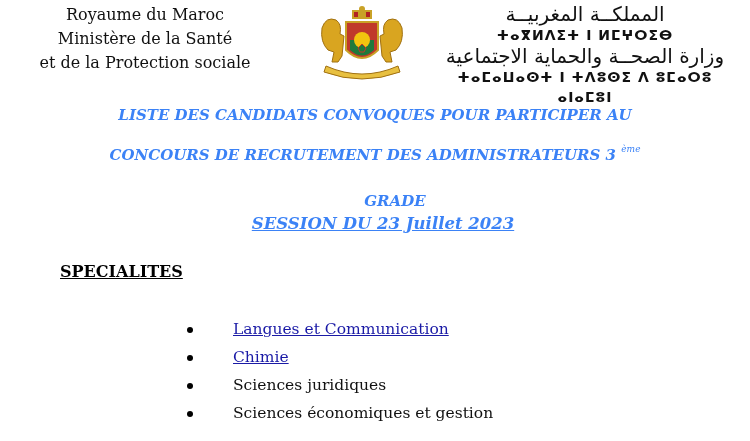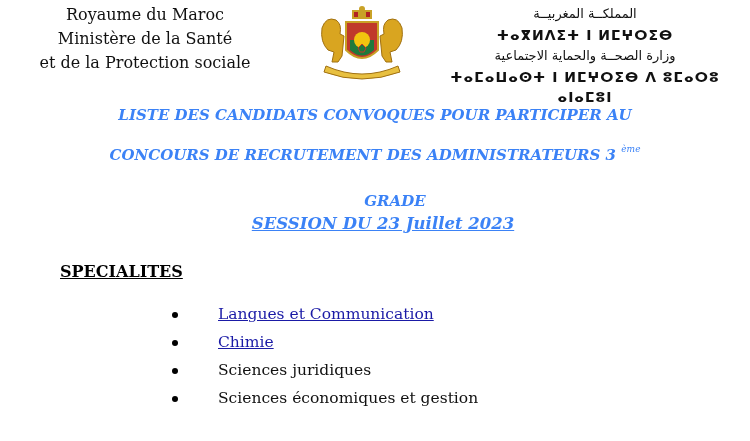--- a/index.html
+++ b/index.html
@@ -3,29 +3,29 @@
   <meta charset="utf-8">
   <style>
     html, body { margin: 0; padding: 0; background: #ffffff; }
     body { width: 750px; height: 441px; position: relative; overflow: hidden; color: #111; }
     .hdr-left { position: absolute; left: 0; top: 3px; width: 290px; text-align: center;
       font-family: "DejaVu Serif", serif; font-size: 16px; line-height: 24px; color: #111; }
     .hdr-left div { white-space: nowrap; }
     .emblem { position: absolute; left: 312px; top: 6px; width: 100px; height: 76px; }
     .hdr-right { position: absolute; left: 430px; top: 3px; width: 310px; text-align: center;
       font-family: "DejaVu Sans", sans-serif; color: #111; }
-    .hdr-right .ar { font-size: 13px; line-height: 22px; direction: rtl; text-align: center; }
+    .hdr-right .ar { font-size: 20px; line-height: 22px; direction: rtl; text-align: center; }
     .hdr-right .tf { font-size: 14px; line-height: 20px; letter-spacing: 1px; font-weight: bold; }
     .title { position: absolute; left: 0; width: 750px; text-align: center;
       font-family: "DejaVu Serif", serif; font-style: italic; font-weight: bold; font-size: 15px; color: #3b82f6; white-space: nowrap; }
     .title sup { font-size: 9px; font-weight: normal; vertical-align: 8px; }
     .session { text-decoration: underline; font-size: 16.5px; }
     .spec { position: absolute; left: 60px; top: 262px; font-family: "DejaVu Serif", serif;
       font-weight: bold; font-size: 16px; text-decoration: underline; color: #000; }
-    ul.list { position: absolute; left: 170px; top: 300px; margin: 0; padding: 0; list-style: none;
+    ul.list { position: absolute; left: 170px; top: 300px; margin: 15px; padding: 0; list-style: none;
       font-family: "DejaVu Serif", serif; font-size: 15.5px; }
     ul.list li { position: relative; height: 28px; line-height: 28px; padding-left: 48px; white-space: nowrap; }
     ul.list li .bullet { position: absolute; left: 2px; top: 12px; width: 6px; height: 6px; border-radius: 50%; background: #000; }
     ul.list a { color: #1a1aa6; text-decoration: underline; }
     ul.list span.txt { color: #111; }
   </style>
 </head>
 <body>
 
 <div class="hdr-left">
@@ -51,21 +51,21 @@
     <path d="M90 22 Q86 10 76 14 Q70 18 72 28 L68 30 L70 50 L74 56 L80 56 L78 46 L84 44 Q92 36 90 22 Z" fill="#d9a520" stroke="#a07010" stroke-width="1"></path>
 
     <path d="M14 60 Q50 76 86 60 L88 66 Q50 80 12 66 Z" fill="#e8c040" stroke="#a07010" stroke-width="1"></path>
   </svg>
 </div>
 
 <div class="hdr-right">
   <div class="ar">المملكــة المغربيــة</div>
   <div class="tf">ⵜⴰⴳⵍⴷⵉⵜ ⵏ ⵍⵎⵖⵔⵉⴱ</div>
   <div class="ar">وزارة الصحــة والحماية الاجتماعية</div>
-  <div class="tf">ⵜⴰⵎⴰⵡⴰⵙⵜ ⵏ ⵍⵎⵖⵔⵉⴱ ⴷ ⵓⵎⴰⵔⵓ ⴰⵏⴰⵎⵓⵏ</div>
+  <div class="tf">ⵜⴰⵎⴰⵡⴰⵙⵜ ⵏ ⵜⴷⵓⵙⵉ ⴷ ⵓⵎⴰⵔⵓ ⴰⵏⴰⵎⵓⵏ</div>
 </div>
 
 <div class="title" style="top:106px;">LISTE DES CANDIDATS CONVOQUES POUR PARTICIPER AU</div>
 <div class="title" style="top:144px;font-style:italic;"><span>CONCOURS DE RECRUTEMENT DES ADMINISTRATEURS 3</span> <sup>ème</sup></div>
 <div class="title" style="top:192px;margin-left:20px;">GRADE</div>
 <div class="title" style="top:214px; left: 8px;"><span class="session">SESSION DU 23 Juillet 2023</span></div>
 
 <div class="spec">SPECIALITES</div>
 
 <ul class="list">

